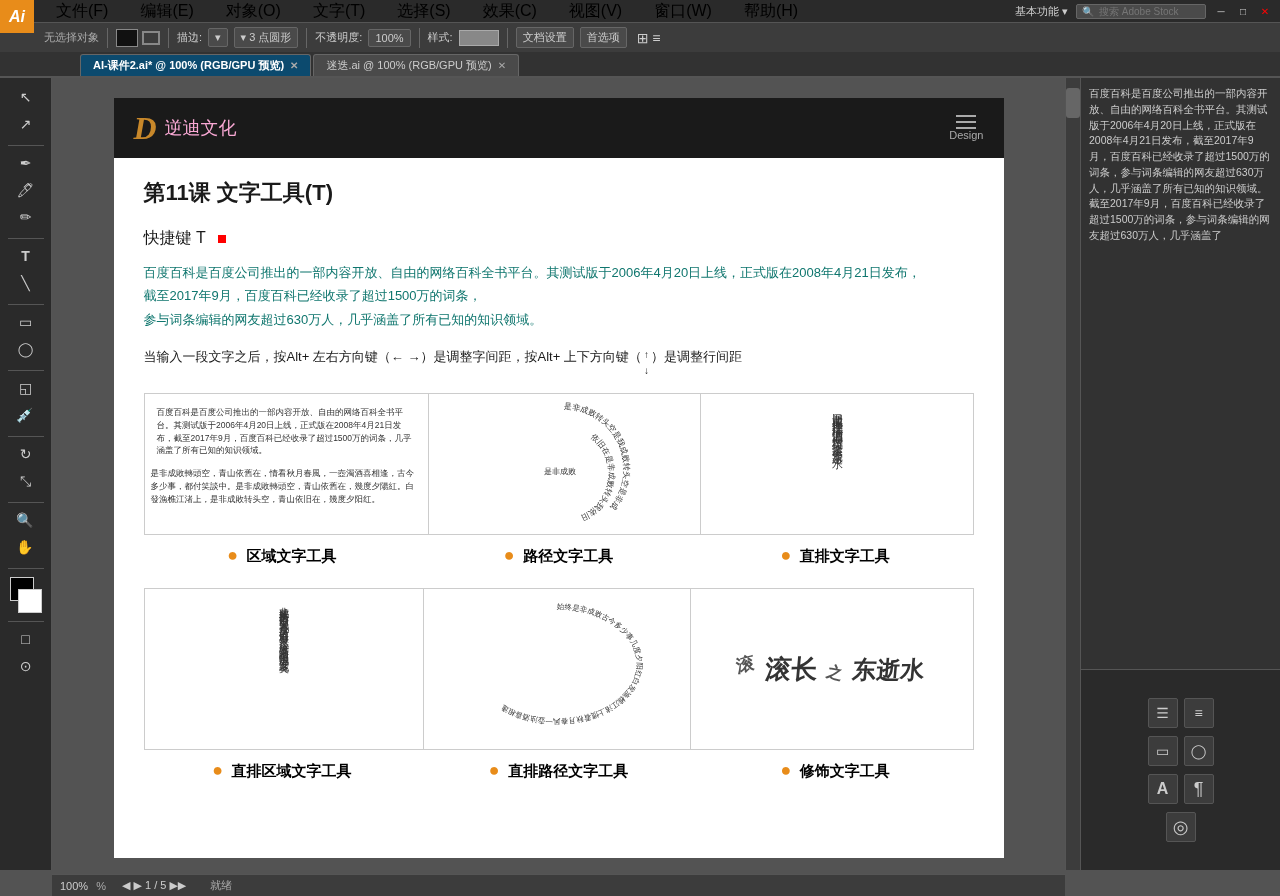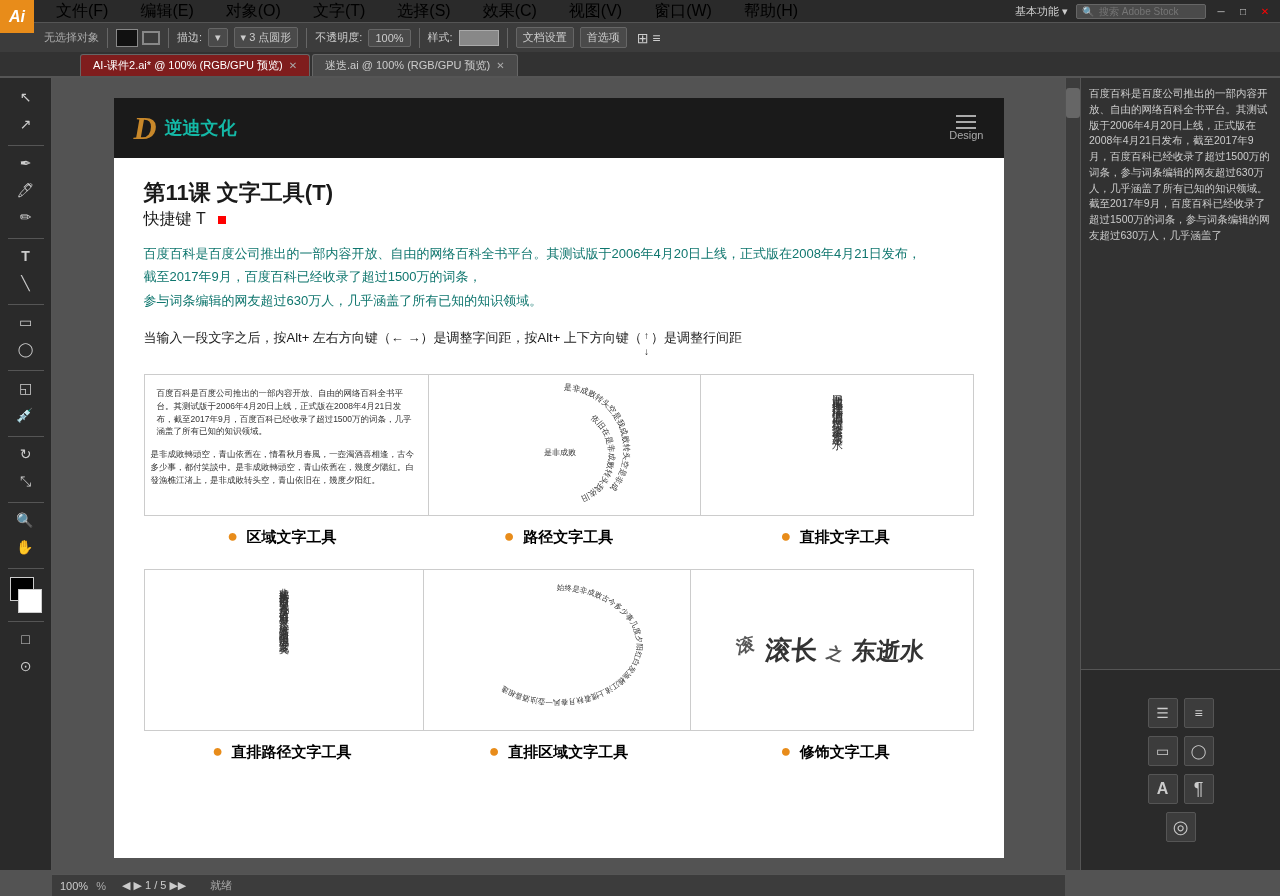--- a/index.html
+++ b/index.html
@@ -20,21 +20,21 @@
       width: 100%; height: 26px; background: #323232;
       display: flex; align-items: flex-end; padding: 0 80px;
       border-bottom: 2px solid #555;
     }
     .tab {
       height: 22px; padding: 0 12px; background: #4a4a4a; color: #ccc;
       font-size: 11px; display: flex; align-items: center; gap: 6px;
       border: 1px solid #666; border-bottom: none; cursor: pointer;
       border-radius: 3px 3px 0 0; margin-right: 2px;
     }
-    .tab.active { background: #7f1d1d; color: #fff; }
+    .tab.active { background: #0c4a6e; color: #fff; font-weight: bold; }
     .tab-close { font-size: 10px; color: #aaa; cursor: pointer; }
 
     
     #workspace {
       display: flex; height: calc(896px - 26px - 30px - 26px - 22px);
       position: relative;
     }
 
     
     #left-toolbar {
@@ -107,21 +107,21 @@
       display: flex; align-items: center; justify-content: space-between;
       padding: 0 20px;
     }
     #doc-logo { color: #c8882a; font-size: 28px; font-weight: bold; font-family: serif; display: flex; align-items: center; gap: 8px; }
     #doc-menu-icon { color: #aaa; font-size: 18px; cursor: pointer; display: flex; flex-direction: column; gap: 4px; }
     #doc-menu-icon span { display: block; width: 20px; height: 2px; background: #aaa; }
     #doc-design-label { color: #aaa; font-size: 11px; text-align: right; }
 
     
     #doc-content { padding: 20px 30px; background: #fff; }
-    #doc-title { font-size: 22px; color: #1a1a1a; margin-bottom: 1px; font-weight: bold; }
+    #doc-title { font-size: 22px; color: #1a1a1a; margin-bottom: 20px; font-weight: bold; }
     #doc-shortcut { font-size: 16px; color: #1a1a1a; margin-bottom: 12px; }
     #doc-body-text { font-size: 13px; color: #0f766e; line-height: 1.8; margin-bottom: 16px; }
     #doc-instruction { font-size: 14px; color: #1a1a1a; margin-bottom: 16px; display: flex; }
     .bullet-orange { color: #e88c1a; font-size: 18px; margin-right: 4px; }
 
     
     .zone-text { font-size: 9px; color: #333; line-height: 1.4; padding: 6px; }
 
     
     #ai-logo {
@@ -265,21 +265,21 @@
     </div>
   </div>
 
   <div id="canvas-area">
 
     <div id="doc-canvas">
 
       <div id="doc-header">
         <div id="doc-logo">
           <span style="font-size:32px;color:#c8882a;font-style:italic;font-weight:bold;">D</span>
-          <span style="color:#14b8a6;font-size:18px;font-weight:bold;">逆迪文化</span>
+          <span style="color:#f9a8d4;font-size:18px;font-weight:normal;">逆迪文化</span>
         </div>
         <div style="display:flex;flex-direction:column;align-items:center;">
           <div id="doc-menu-icon">
             <span></span>
               <span></span>
               <span></span>
           </div>
           <div id="doc-design-label">Design</div>
         </div>
       </div>
@@ -395,25 +395,25 @@
               <span style="font-size:26px;color:#333;display:inline-block;margin:0 4px;">滚长</span>
               <span style="font-size:16px;color:#555;display:inline-block;transform:rotate(10deg);">之</span>
               <span style="font-size:24px;color:#333;display:inline-block;margin-left:4px;">东逝水</span>
             </div>
           </div>
         </div>
 
         <div style="display:flex;gap:0;padding-bottom:20px;">
           <div style="flex:1;text-align:center;padding:6px 0;">
             <span class="bullet-orange">●</span>
+            <span style="font-size:15px;font-weight:bold;">直排区域文字工具</span>
+          </div>
+          <div style="flex:1;text-align:center;padding:6px 0;">
+            <span class="bullet-orange">●</span>
             <span style="font-size:15px;font-weight:bold;">直排路径文字工具</span>
-          </div>
-          <div style="flex:1;text-align:center;padding:6px 0;">
-            <span class="bullet-orange">●</span>
-            <span style="font-size:15px;font-weight:bold;">直排区域文字工具</span>
           </div>
           <div style="flex:1;text-align:center;padding:6px 0;">
             <span class="bullet-orange">●</span>
             <span style="font-size:15px;font-weight:bold;">修饰文字工具</span>
           </div>
         </div>
 
       </div>
     </div>
 

